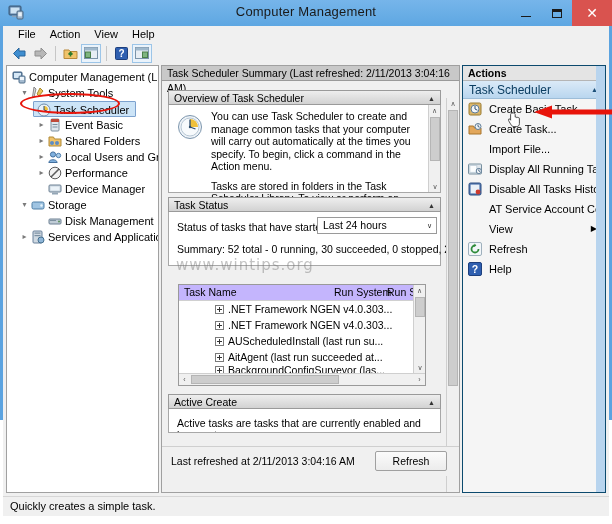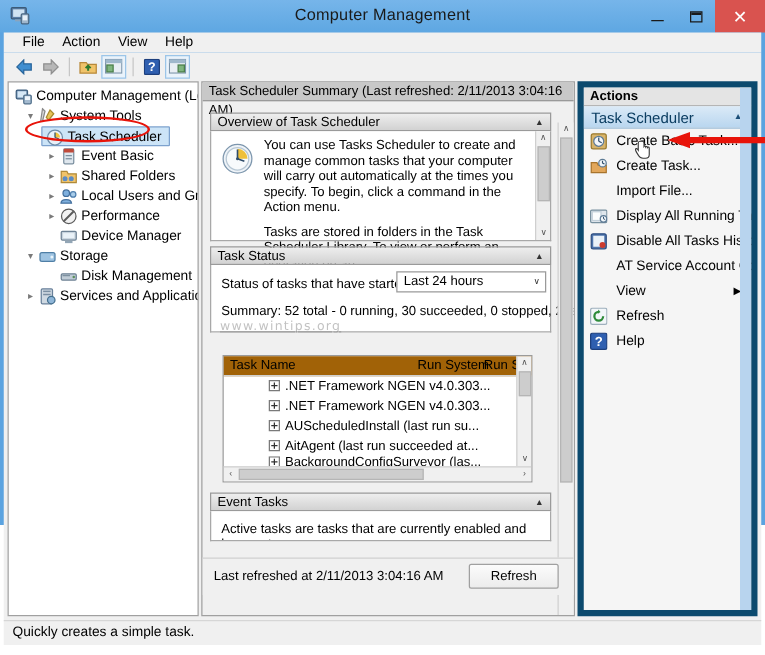--- a/index.html
+++ b/index.html
@@ -103,21 +103,21 @@
     background:#fff;border:1px solid #9a9a9a;box-sizing:border-box;
     font-size:10.5px;line-height:15px;padding-left:5px;color:#000;
   }
   .ts-sel .dchev{position:absolute;right:4px;top:0;font-size:7px;color:#333;line-height:15px;}
   .ts-row2{position:absolute;left:8px;top:31px;font-size:10.5px;white-space:nowrap;}
 
   .grid-wrap{
     position:absolute;left:10px;top:14px;width:248px;height:102px;
     background:#fff;border:1px solid #9a9a9a;box-sizing:border-box;
   }
-  .grid-hdr{height:15px;background:#a16207;border-bottom:1px solid #d0d0d0;position:relative;text-align:right;}
+  .grid-hdr{height:15px;background:#c4b5fd;border-bottom:1px solid #d0d0d0;position:relative;text-align:right;}
   .grid-hdr span{position:absolute;top:0;font-size:10.5px;line-height:15px;color:#000;}
   .grow{height:16px;line-height:16px;font-size:10.5px;position:relative;padding-left:4px;white-space:nowrap;margin-left:32px;}
   .plusbox{display:inline-block;width:9px;height:9px;border:1px solid #7a7a7a;
            box-sizing:border-box;position:relative;margin-right:4px;vertical-align:-1px;background:#fff;}
   .plusbox:before{content:"";position:absolute;left:3px;top:1px;width:1px;height:5px;background:#333;}
   .plusbox:after{content:"";position:absolute;left:1px;top:3px;width:5px;height:1px;background:#333;}
   .hsb{position:absolute;left:0;bottom:0;width:100%;height:12px;background:#f0f0f0;border-top:1px solid #cfcfcf;box-sizing:border-box;}
   .hsb .ar{position:absolute;top:0;width:11px;height:11px;text-align:center;font-size:7px;line-height:11px;color:#555;}
   .hsb .thumb{position:absolute;left:12px;top:1px;width:148px;height:9px;background:#cdcdcd;border:1px solid #b5b5b5;box-sizing:border-box;}
 
@@ -132,21 +132,21 @@
   .refresh-btn{
     position:absolute;right:12px;top:4px;width:72px;height:20px;
     background:linear-gradient(#fbfbfb,#ececec);border:1px solid #a0a0a0;
     box-sizing:border-box;font-size:10.5px;line-height:18px;text-align:center;border-radius:2px;
   }
   .cp-right-sb{position:absolute;right:0;top:16px;width:13px;height:411px;background:#f0f0f0;border-left:1px solid #cfcfcf;box-sizing:border-box;}
 
   
   .act-pane{
     position:absolute;left:459px;top:1px;width:144px;height:428px;
-    background:#f5f5f5;border:5px solid #0c4a6e;box-sizing:border-box;overflow:hidden;
+    background:#f5f5f5;border:1px solid #0c4a6e;box-sizing:border-box;overflow:hidden;
   }
   .act-hdr{height:15px;background:#e4e4e4;border-bottom:1px solid #b5b5b5;
            font-size:10.5px;font-weight:bold;line-height:15px;padding-left:5px;box-sizing:border-box;}
   .act-sec{
     height:18px;background:linear-gradient(#dbeaf7,#b9d6ef);
     border-bottom:1px solid #9dbdd8;position:relative;box-sizing:border-box;
   }
   .act-sec .t{position:absolute;left:6px;top:0;font-size:12px;line-height:18px;color:#0b3d61;}
   .act-sec .chev{position:absolute;right:7px;top:0;font-size:7px;line-height:18px;color:#1c4f78;}
   .act-item{height:20px;position:relative;}
@@ -164,22 +164,22 @@
 
   
   .ellipse{
     position:absolute;left:20px;top:93px;width:100px;height:21px;
     border:2.5px solid #e8140a;border-radius:50%;box-sizing:border-box;pointer-events:none;
   }
   .arrow{position:absolute;left:534px;top:105px;width:78px;height:14px;pointer-events:none;}
   .cursor{position:absolute;left:508px;top:112px;width:13px;height:18px;pointer-events:none;}
   .watermark{
     position:absolute;left:176px;top:256px;width:230px;height:18px;
-    font-size:10px;letter-spacing:1px;color:rgba(120,120,120,.45);
-    font-family:"DejaVu Sans",sans-serif;pointer-events:none;white-space:nowrap;text-decoration:underline;
+    font-size:15px;letter-spacing:1px;color:rgba(120,120,120,.45);
+    font-family:"DejaVu Sans",sans-serif;pointer-events:none;white-space:nowrap;
   }
 </style>
 </head>
 <body>
 
 <div class="win">
 
   <div class="titlebar">
     <span class="title-icon">
       <svg width="17" height="17" viewBox="0 0 17 17">
@@ -401,21 +401,21 @@
               <span class="ov-icon">
                 <svg width="26" height="26" viewBox="0 0 26 26">
                   <circle cx="13" cy="13" r="11.5" fill="#eef3f8" stroke="#7d96ad"></circle>
                   <circle cx="13" cy="13" r="9" fill="#f7fafc" stroke="#b7c7d4"></circle>
                   <path d="M13 13 L13 5 A8 8 0 0 1 21 13 Z" fill="#efc03a"></path>
                   <path d="M13 13 L13 5.5 M13 13 L18.5 15" stroke="#2f4d6b" stroke-width="1.3" fill="none"></path>
                   <circle cx="13" cy="13" r="1.2" fill="#2f4d6b"></circle>
                 </svg>
               </span>
               <div class="ov-text">
-                <p>You can use Tasks Scheduler to create and manage common tasks that your computer will carry out automatically at the times you specify. To begin, click a command in the Action menu.</p>
+                <p>You can use Task Scheduler to create and manage common tasks that your computer will carry out automatically at the times you specify. To begin, click a command in the Action menu.</p>
                 <p>Tasks are stored in folders in the Task Scheduler Library. To view or perform an operation on an</p>
               </div>
               <div class="vsb">
                 <div class="ar">∧</div>
                 <div class="thumb" style="top:12px;height:44px;"></div>
                 <div class="ar bot">∨</div>
               </div>
             </div>
           </div>
 
@@ -454,21 +454,21 @@
               <div class="hsb">
                 <div class="ar" style="left:0;">‹</div>
                 <div class="thumb"></div>
                 <div class="ar" style="right:0;">›</div>
               </div>
             </div>
           </div>
 
           <div class="group">
             <div class="group-title">
-              <span>Event Tasks</span>
+              <span>Active Create</span>
               <span class="chev">▲</span>
             </div>
             <div class="group-body at-body">
               <span class="at-text">Active tasks are tasks that are currently enabled and have not</span>
             </div>
           </div>
 
         </div>
 
         <div class="cp-right-sb">

